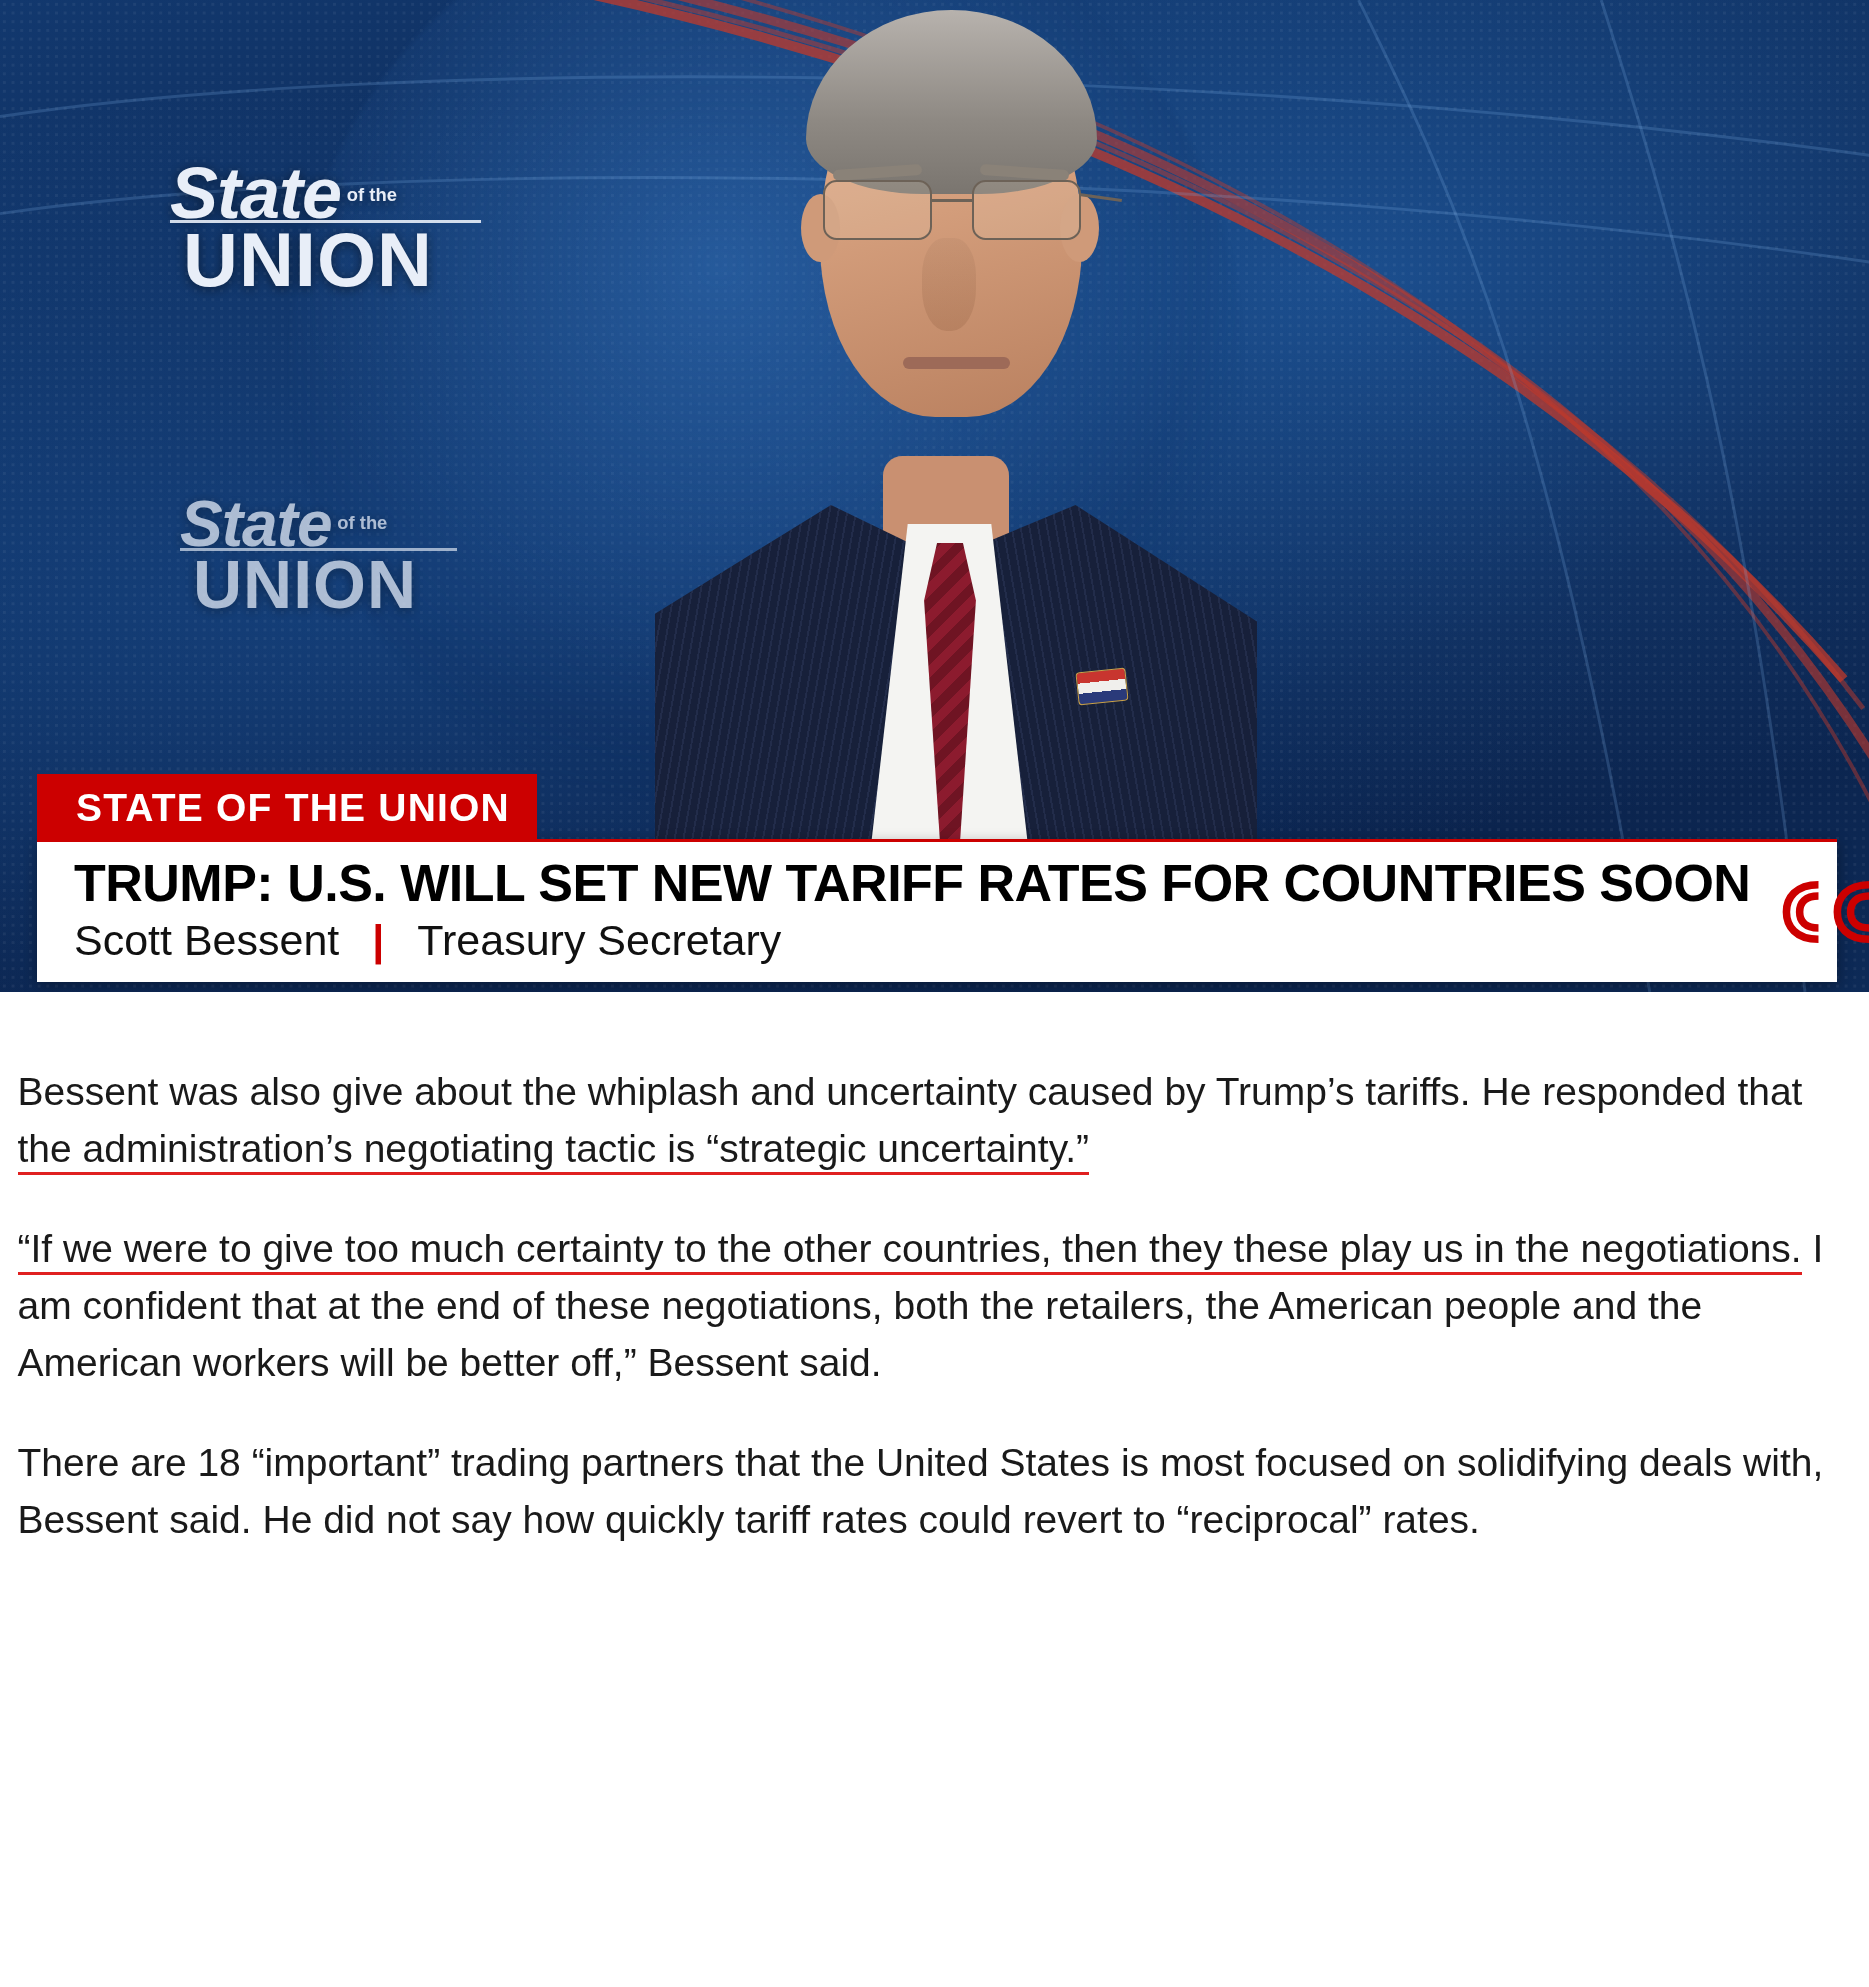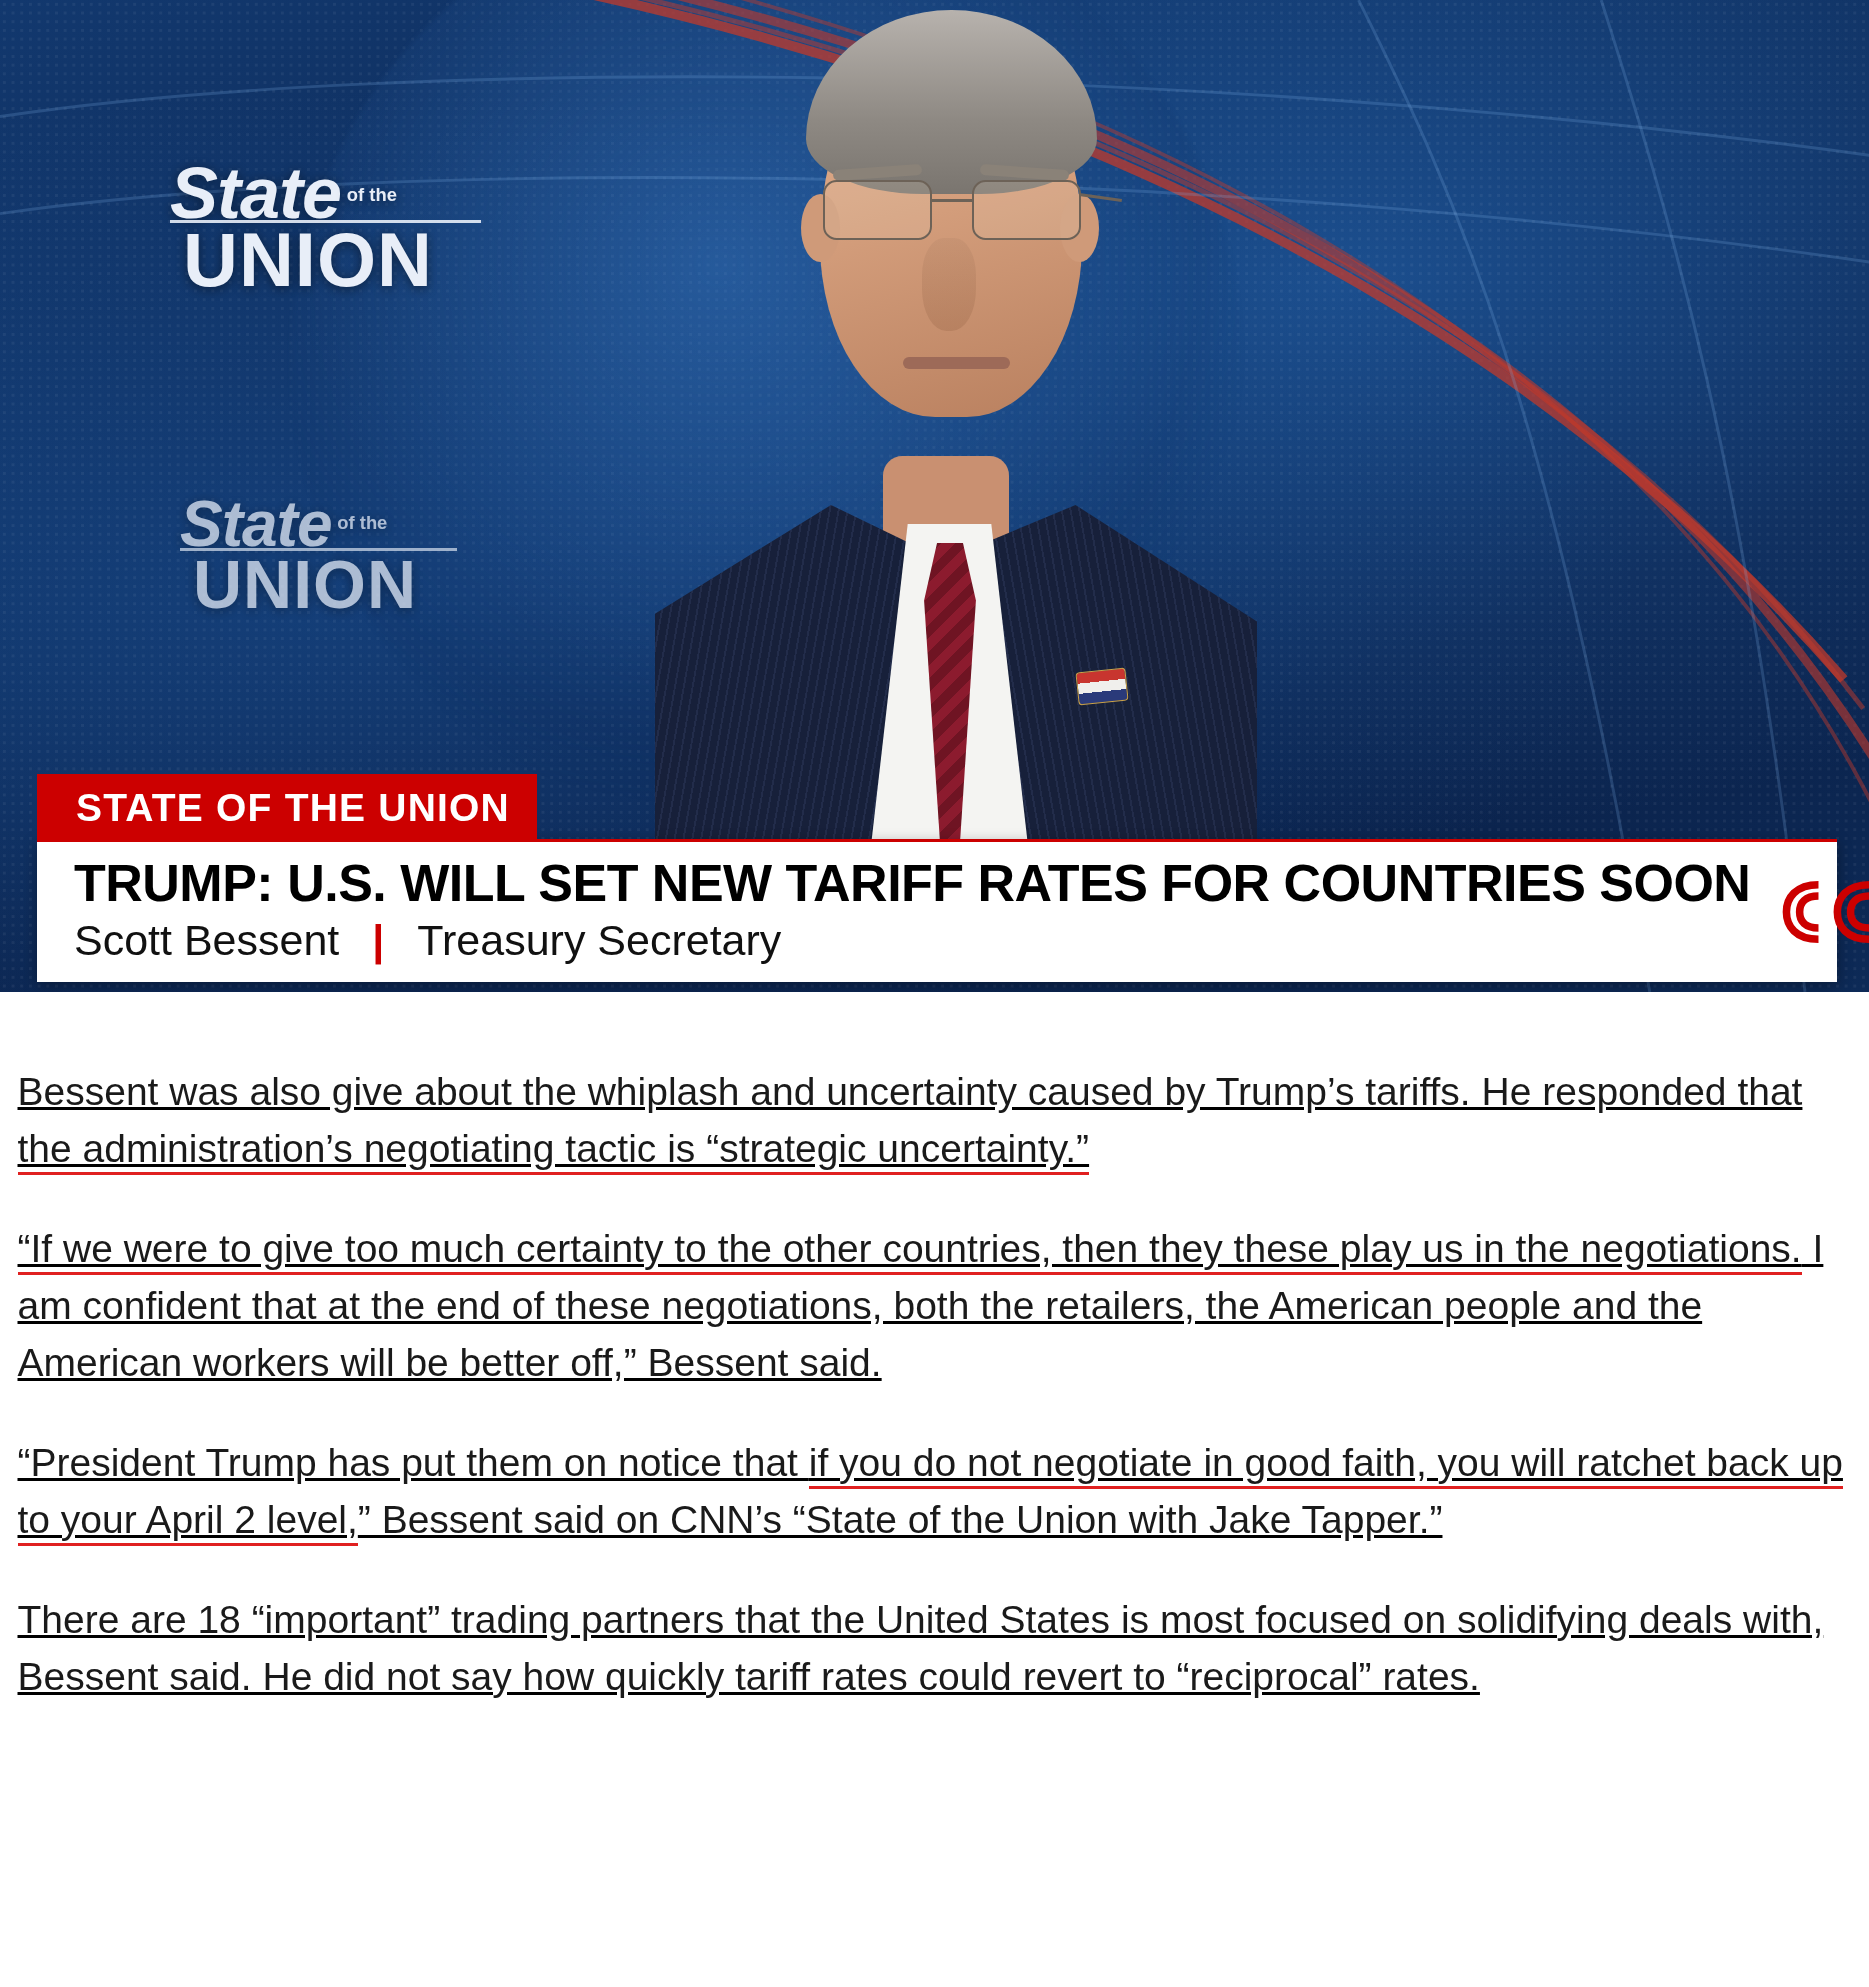--- a/index.html
+++ b/index.html
@@ -7,21 +7,20 @@
     margin: 0; padding: 0;
     background: #ffffff;
     font-family: "Liberation Sans", sans-serif;
   }
   .page {
     width: 1870px;
     min-height: 1987px;
     background: #ffffff;
     position: relative;
     overflow: hidden;
-    text-decoration: underline;
   }
 
   
   .video {
     position: relative;
     width: 1870px;
     height: 992px;
     overflow: hidden;
     background: #0b2b55;
   }
@@ -298,21 +297,18 @@
   </div>
 
   <div class="article">
     <p>
       <span>Bessent was also give about the whiplash and uncertainty caused by Trump’s tariffs. He responded that </span><span class="hl">the administration’s negotiating tactic is “strategic uncertainty.”</span>
     </p>
     <p>
       <span class="hl">“If we were to give too much certainty to the other countries, then they these play us in the negotiations.</span><span> I am confident that at the end of these negotiations, both the retailers, the American people and the American workers will be better off,” Bessent said.</span>
     </p>
     <p>
-      <span>“President Trump has put them on notice that </span><span class="hl">if you do not negotiate in good faith, you will ratchet back up to your April 2 level,</span><span>” Bessent said on CNN’s “State of the Union with Jake Tapper.”</span>
-    </p>
-    <p>
       <span>There are 18 “important” trading partners that the United States is most focused on solidifying deals with, Bessent said. He did not say how quickly tariff rates could revert to “reciprocal” rates.</span>
     </p>
   </div>
 
 </div>
 
 
 </body></html>

